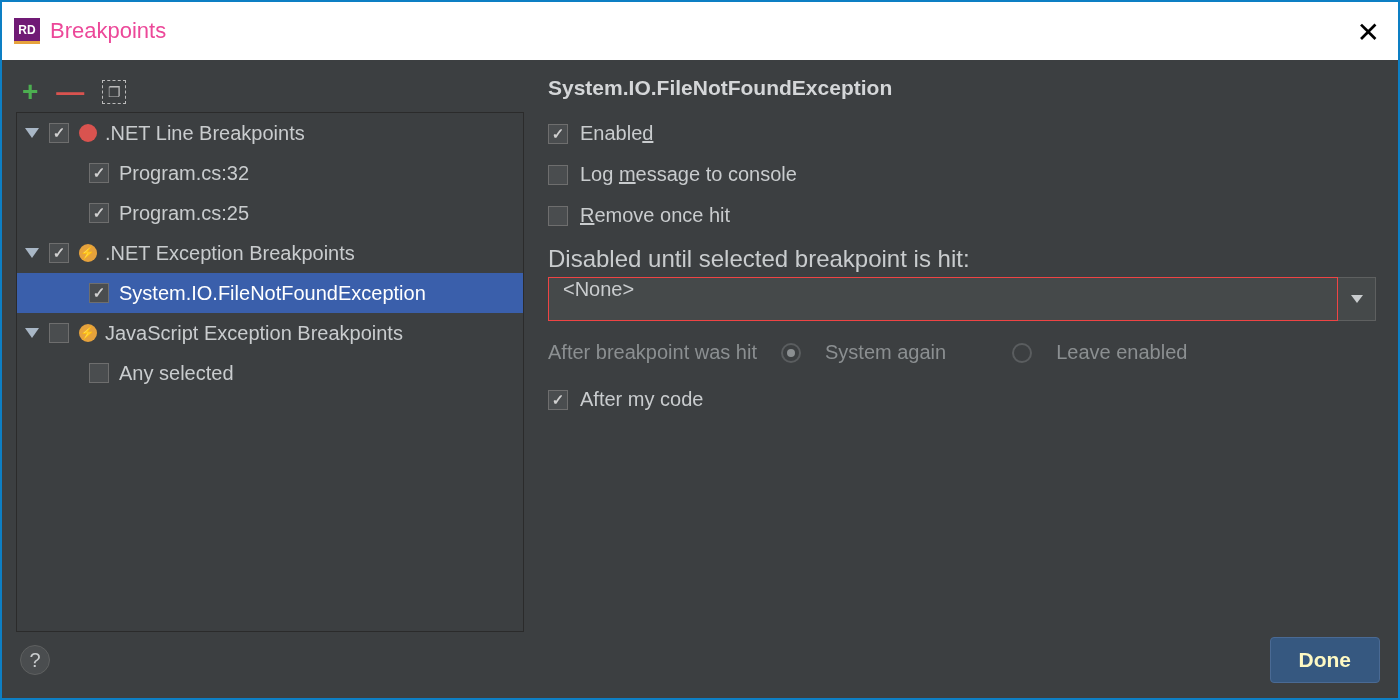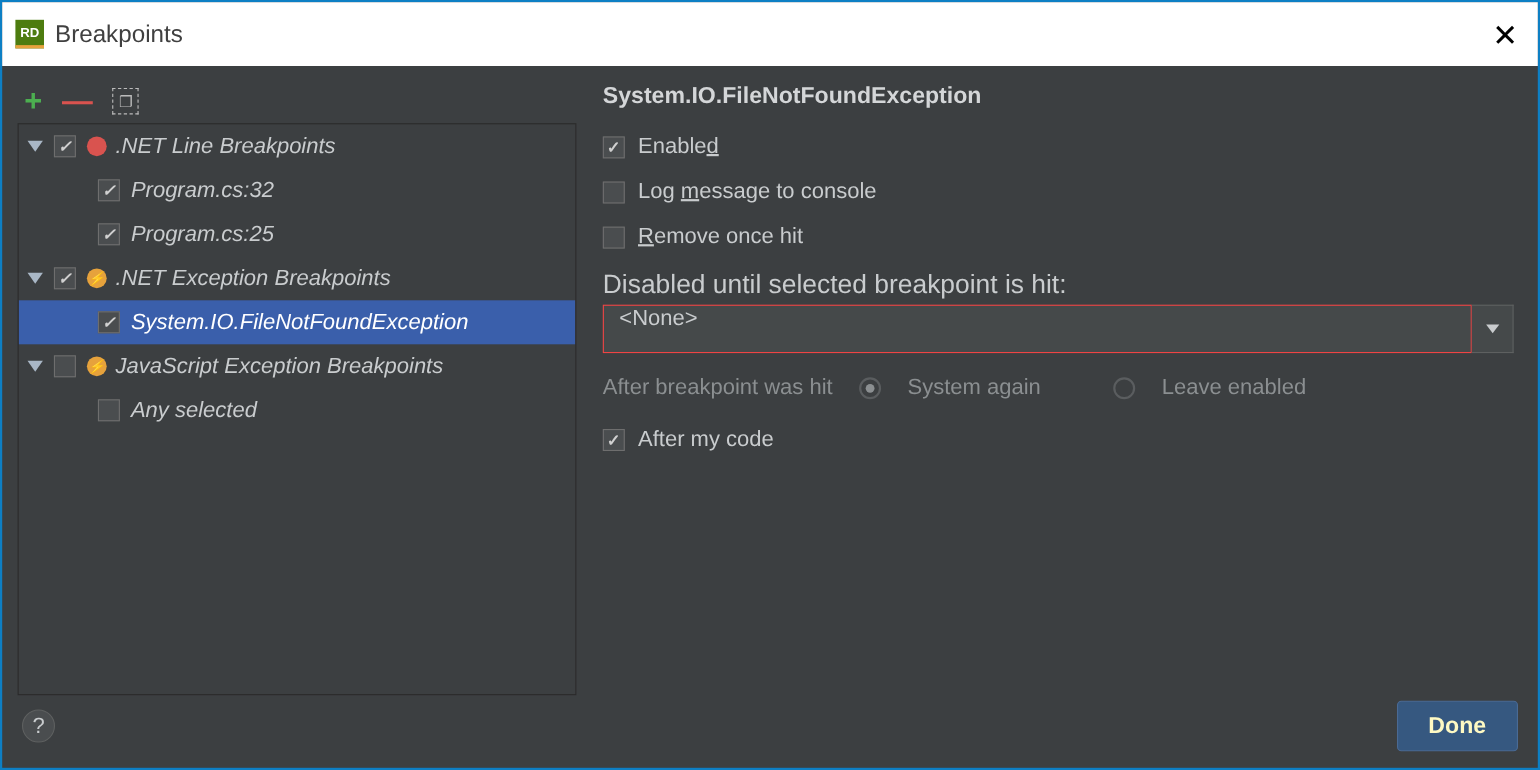--- a/index.html
+++ b/index.html
@@ -1,29 +1,29 @@
 <!DOCTYPE html>
 <html><head>
 <meta charset="utf-8">
 <style>
 * { box-sizing: border-box; margin: 0; padding: 0; font-family: "Segoe UI", Arial, sans-serif; }
 html, body { width: 1400px; height: 700px; overflow: hidden; }
 .window { width: 1400px; height: 700px; background: #3c3f41; border: 2px solid #0d7fc4; display: flex; flex-direction: column; }
 .titlebar { height: 58px; background: #fff; display: flex; align-items: center; padding: 0 12px; position: relative; }
-.app-logo { width: 26px; height: 26px; background: #4d7c0f; color: #fff; font-size: 12px; font-weight: bold; display: flex; align-items: center; justify-content: center; margin-right: 10px; border-bottom: 3px solid #e6a23c; }
-.title-text { font-size: 22px; color: #404040; }
+.app-logo { width: 26px; height: 26px; background: #701a75; color: #fff; font-size: 12px; font-weight: bold; display: flex; align-items: center; justify-content: center; margin-right: 10px; border-bottom: 3px solid #e6a23c; }
+.title-text { font-size: 22px; color: #ec4899; }
 .close-btn { position: absolute; right: 18px; top: 14px; font-size: 28px; cursor: pointer; color: #000; }
 .body { flex: 1; display: flex; flex-direction: column; padding: 12px 14px 10px 14px; gap: 0; }
 .top-area { flex: 1; display: flex; gap: 0; }
 .left-pane { width: 508px; display: flex; flex-direction: column; }
 .toolbar { height: 40px; display: flex; align-items: center; gap: 18px; padding: 0 6px; }
 .tb-add { color: #4caf50; font-size: 28px; font-weight: bold; cursor: pointer; }
 .tb-remove { color: #d9534f; font-size: 28px; font-weight: bold; cursor: pointer; }
 .tb-group { width: 24px; height: 24px; border: 1px dashed #bbb; display: flex; align-items: center; justify-content: center; color: #bbb; cursor: pointer; font-size: 14px; }
-.tree { flex: 1; background: #3c3f41; border: 1px solid #2b2b2b; overflow: auto; font-style: italic; }
+.tree { flex: 1; background: #3c3f41; border: 1px solid #2b2b2b; overflow: auto; }
 .tree-row { height: 40px; display: flex; align-items: center; color: #c9ccce; font-size: 20px; cursor: pointer; }
 .tree-row.selected { background: #3a5fab; color: #fff; }
 .disclosure { width: 0; height: 0; margin: 0 10px 0 8px; border-left: 7px solid transparent; border-right: 7px solid transparent; border-top: 10px solid #a9b7c6; }
 .spacer { width: 36px; }
 .chk { width: 20px; height: 20px; border: 1px solid #6e6e6e; background: #4a4d4f; margin-right: 10px; display: inline-flex; align-items: center; justify-content: center; }
 .chk.checked::after { content: "✓"; color: #d0d0d0; font-size: 15px; font-weight: bold; }
 .bp-dot { width: 18px; height: 18px; border-radius: 50%; background: #d9534f; margin-right: 8px; }
 .ex-bolt { width: 18px; height: 18px; border-radius: 50%; background: #e6a23c; margin-right: 8px; display: flex; align-items: center; justify-content: center; color: #3a2a00; font-size: 12px; font-weight: bold; }
 .right-pane { flex: 1; padding: 4px 8px 0 24px; color: #c9ccce; }
 .details-title { font-size: 21px; font-weight: 600; color: #d4d6d8; margin-bottom: 22px; }

